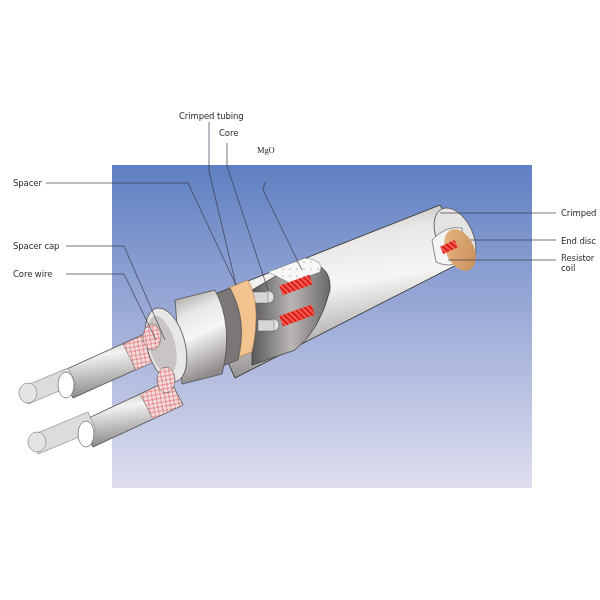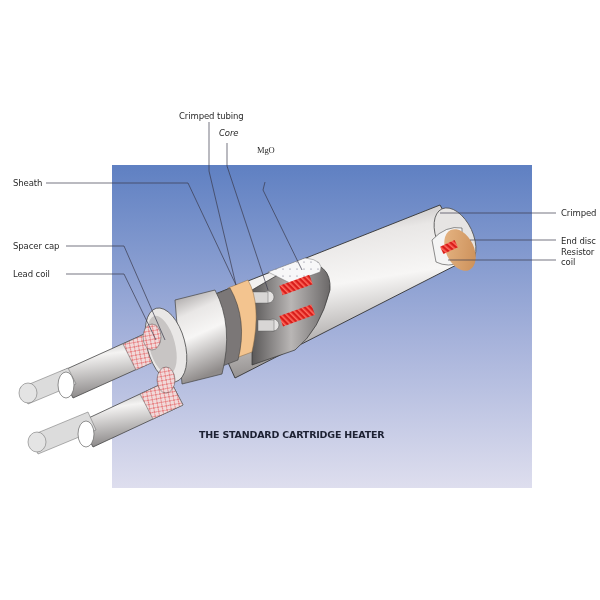--- a/index.html
+++ b/index.html
@@ -110,26 +110,25 @@
       <polyline points="66,246 124,246 165,340"></polyline>
       <polyline points="66,274 124,274 156,340"></polyline>
       <line x1="440" y1="213" x2="556" y2="213"></line>
       <line x1="470" y1="240" x2="556" y2="240"></line>
       <line x1="448" y1="260" x2="556" y2="260"></line>
     </g>
   </svg>
 
   
   <div class="lbl" style="left:179px;top:111px;">Crimped tubing</div>
-  <div class="lbl" style="left:219px;top:128px;font-style:italic;">Core</div>
+  <div class="lbl" style="left:219px;top:128px;">Core</div>
   <div class="lbl" style="left:257px;top:145px;font-family:Liberation Serif, serif;">MgO</div>
-  <div class="lbl" style="left:13px;top:178px;">Sheath</div>
+  <div class="lbl" style="left:13px;top:178px;">Spacer</div>
   <div class="lbl" style="left:13px;top:241px;">Spacer cap</div>
-  <div class="lbl" style="left:13px;top:269px;">Lead coil</div>
+  <div class="lbl" style="left:13px;top:269px;">Core wire</div>
   <div class="lbl" style="left:561px;top:208px;">Crimped</div>
   <div class="lbl" style="left:561px;top:236px;">End disc</div>
-  <div class="lbl" style="left:561px;top:247px;">
+  <div class="lbl" style="left:561px;top:253px;">
     <span>Resistor</span><br>
     <span>coil</span>
   </div>
 
-  <div class="caption">THE STANDARD CARTRIDGE HEATER</div>
 </div>
 
 </body></html>

